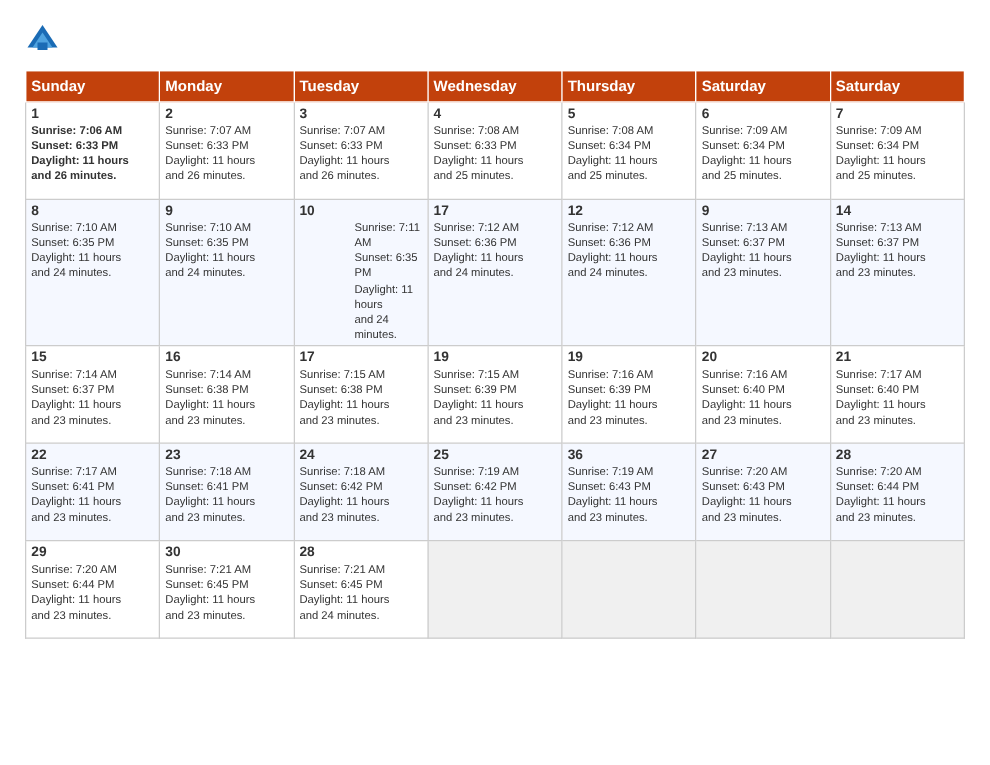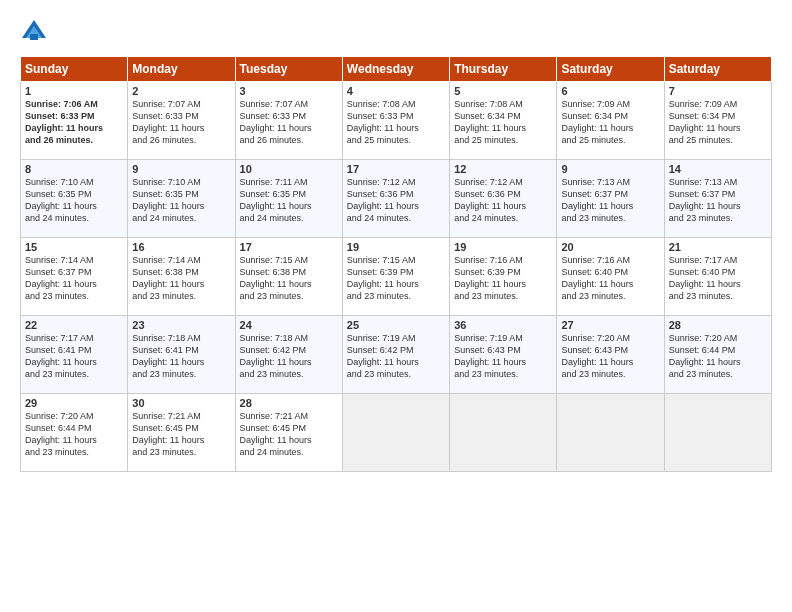--- a/index.html
+++ b/index.html
@@ -194,21 +194,21 @@
           </td>
           <td>
             <span class="day-num">9</span>
             <div class="day-info" style="white-space: pre-line;">Sunrise: 7:10 AM
 Sunset: 6:35 PM
 Daylight: 11 hours
 and 24 minutes.</div>
           </td>
           <td>
             <span class="day-num">10</span>
-            <div class="day-info" style="white-space: pre-line;">Sunrise: 7:11 AM
+            <div class="day-info" style="white-space: pre-line; margin-left: 44px;">Sunrise: 7:11 AM
 Sunset: 6:35 PM
 Daylight: 11 hours
 and 24 minutes.</div>
           </td>
           <td>
             <span class="day-num">17</span>
             <div class="day-info" style="white-space: pre-line;">Sunrise: 7:12 AM
 Sunset: 6:36 PM
 Daylight: 11 hours
 and 24 minutes.</div>

